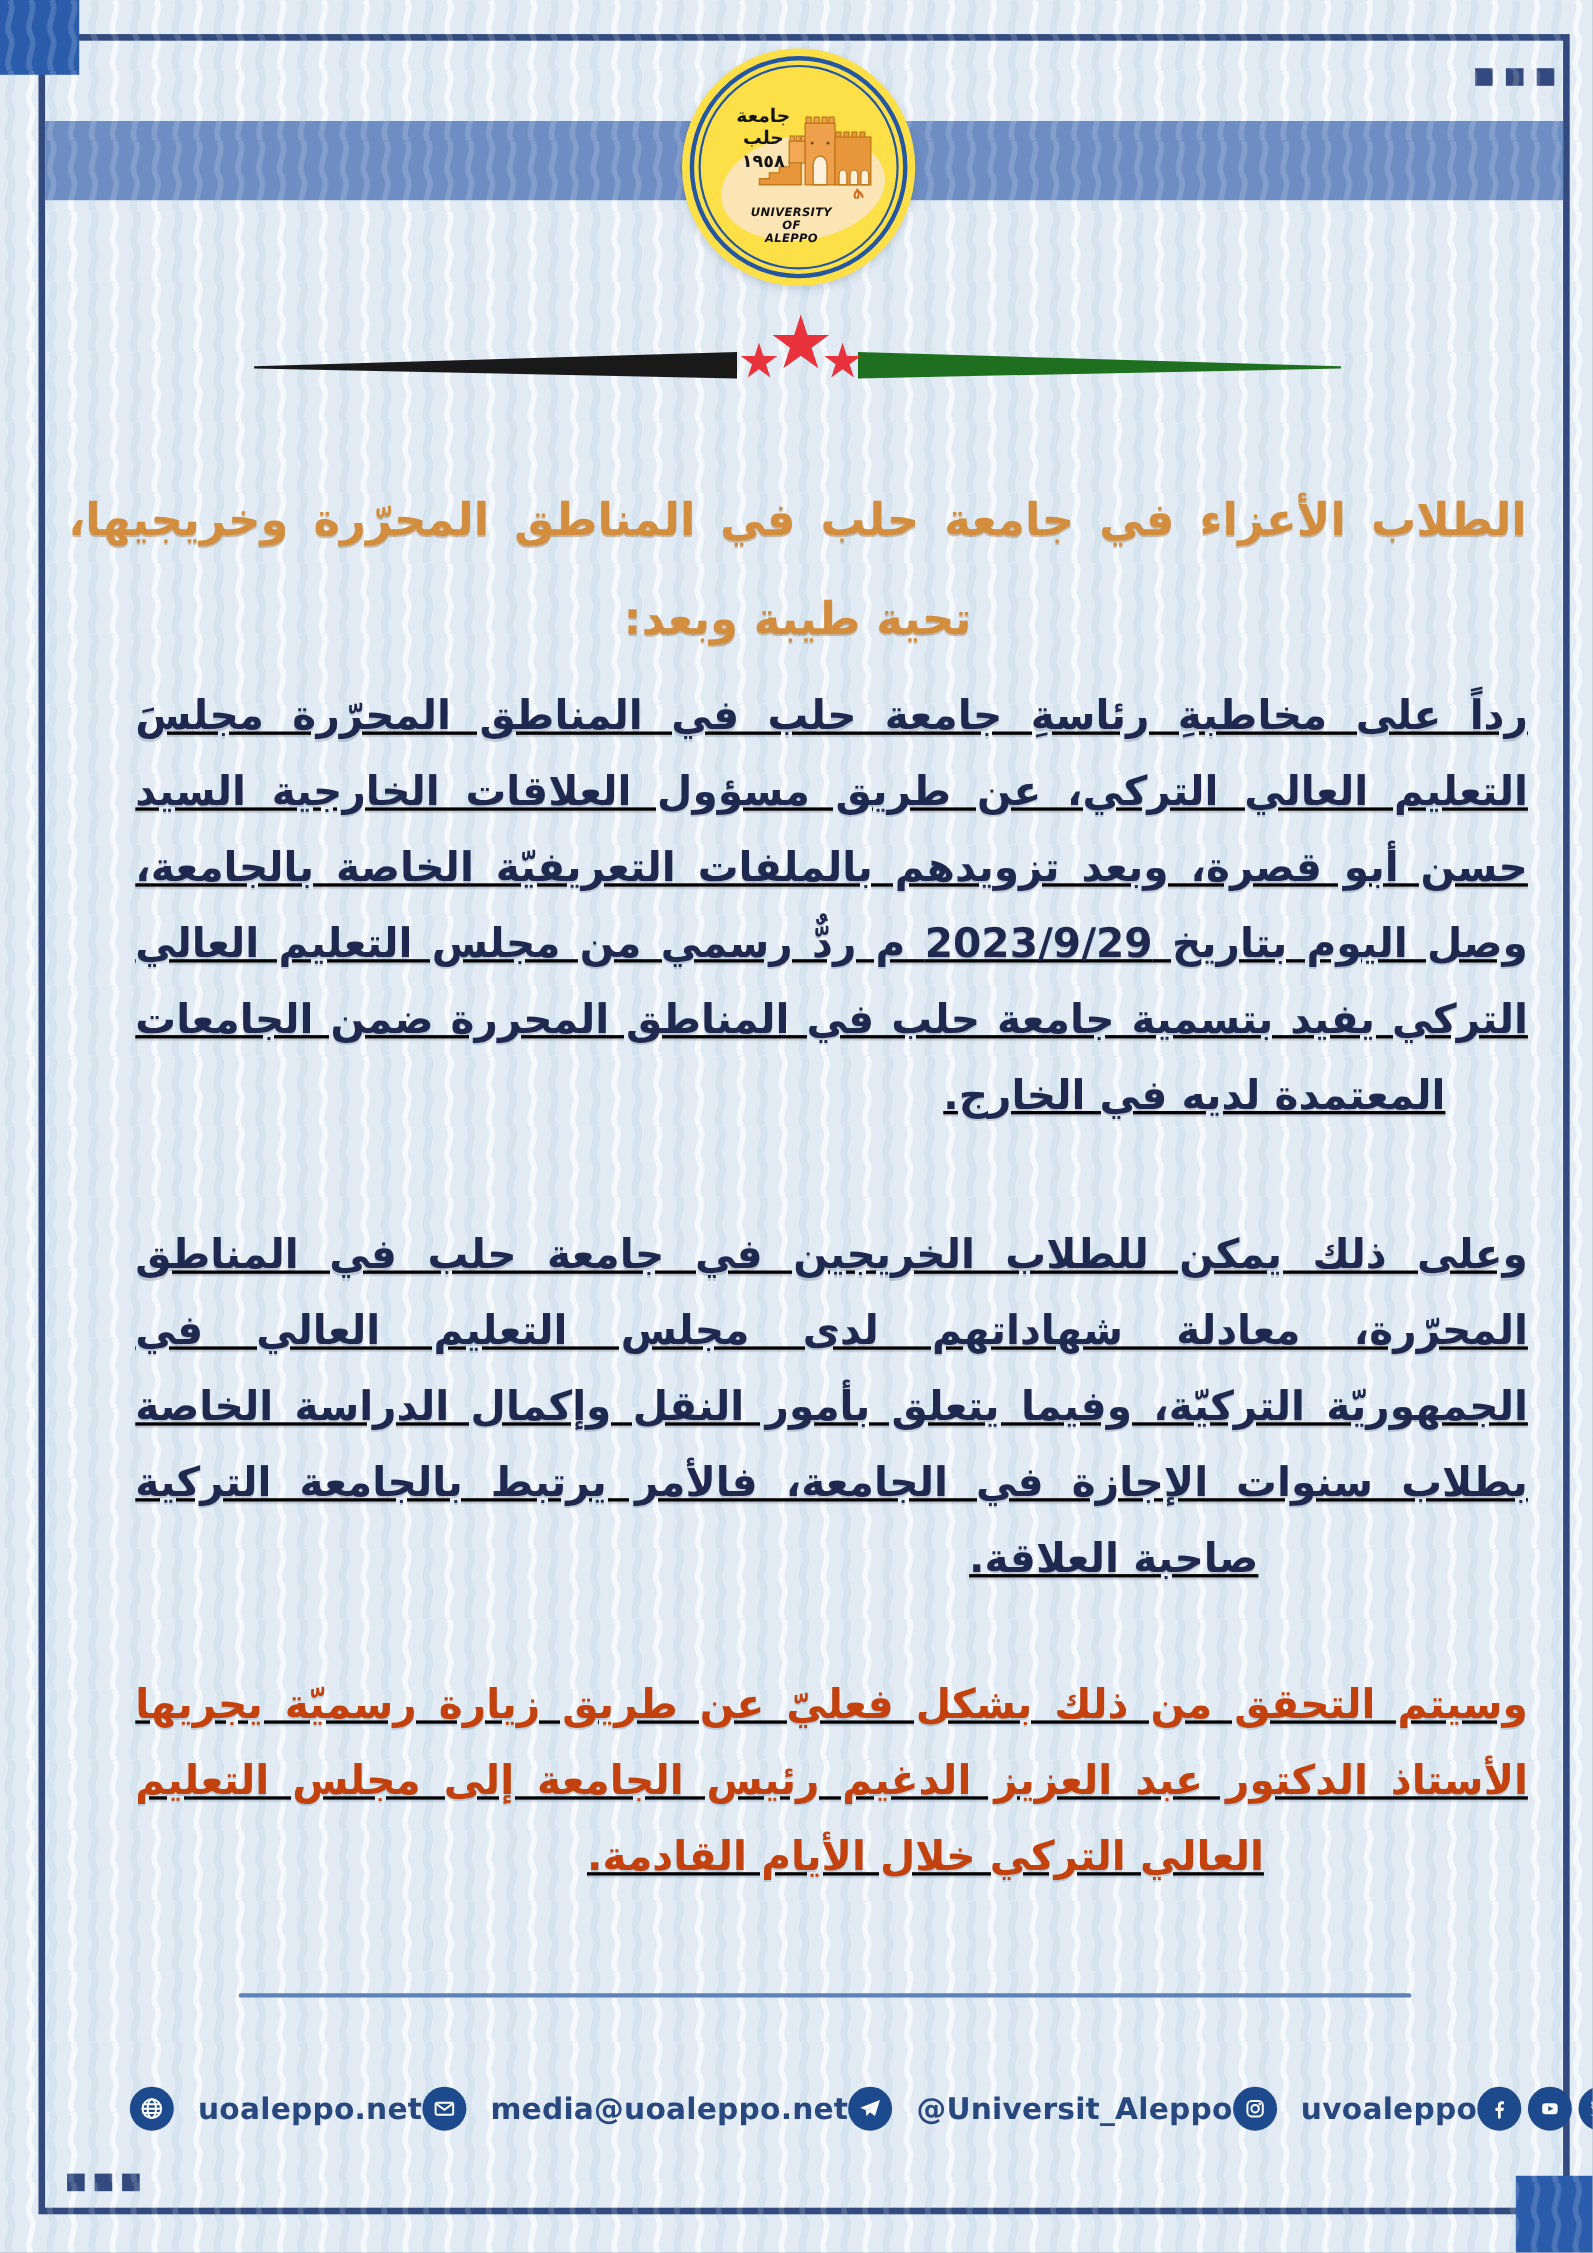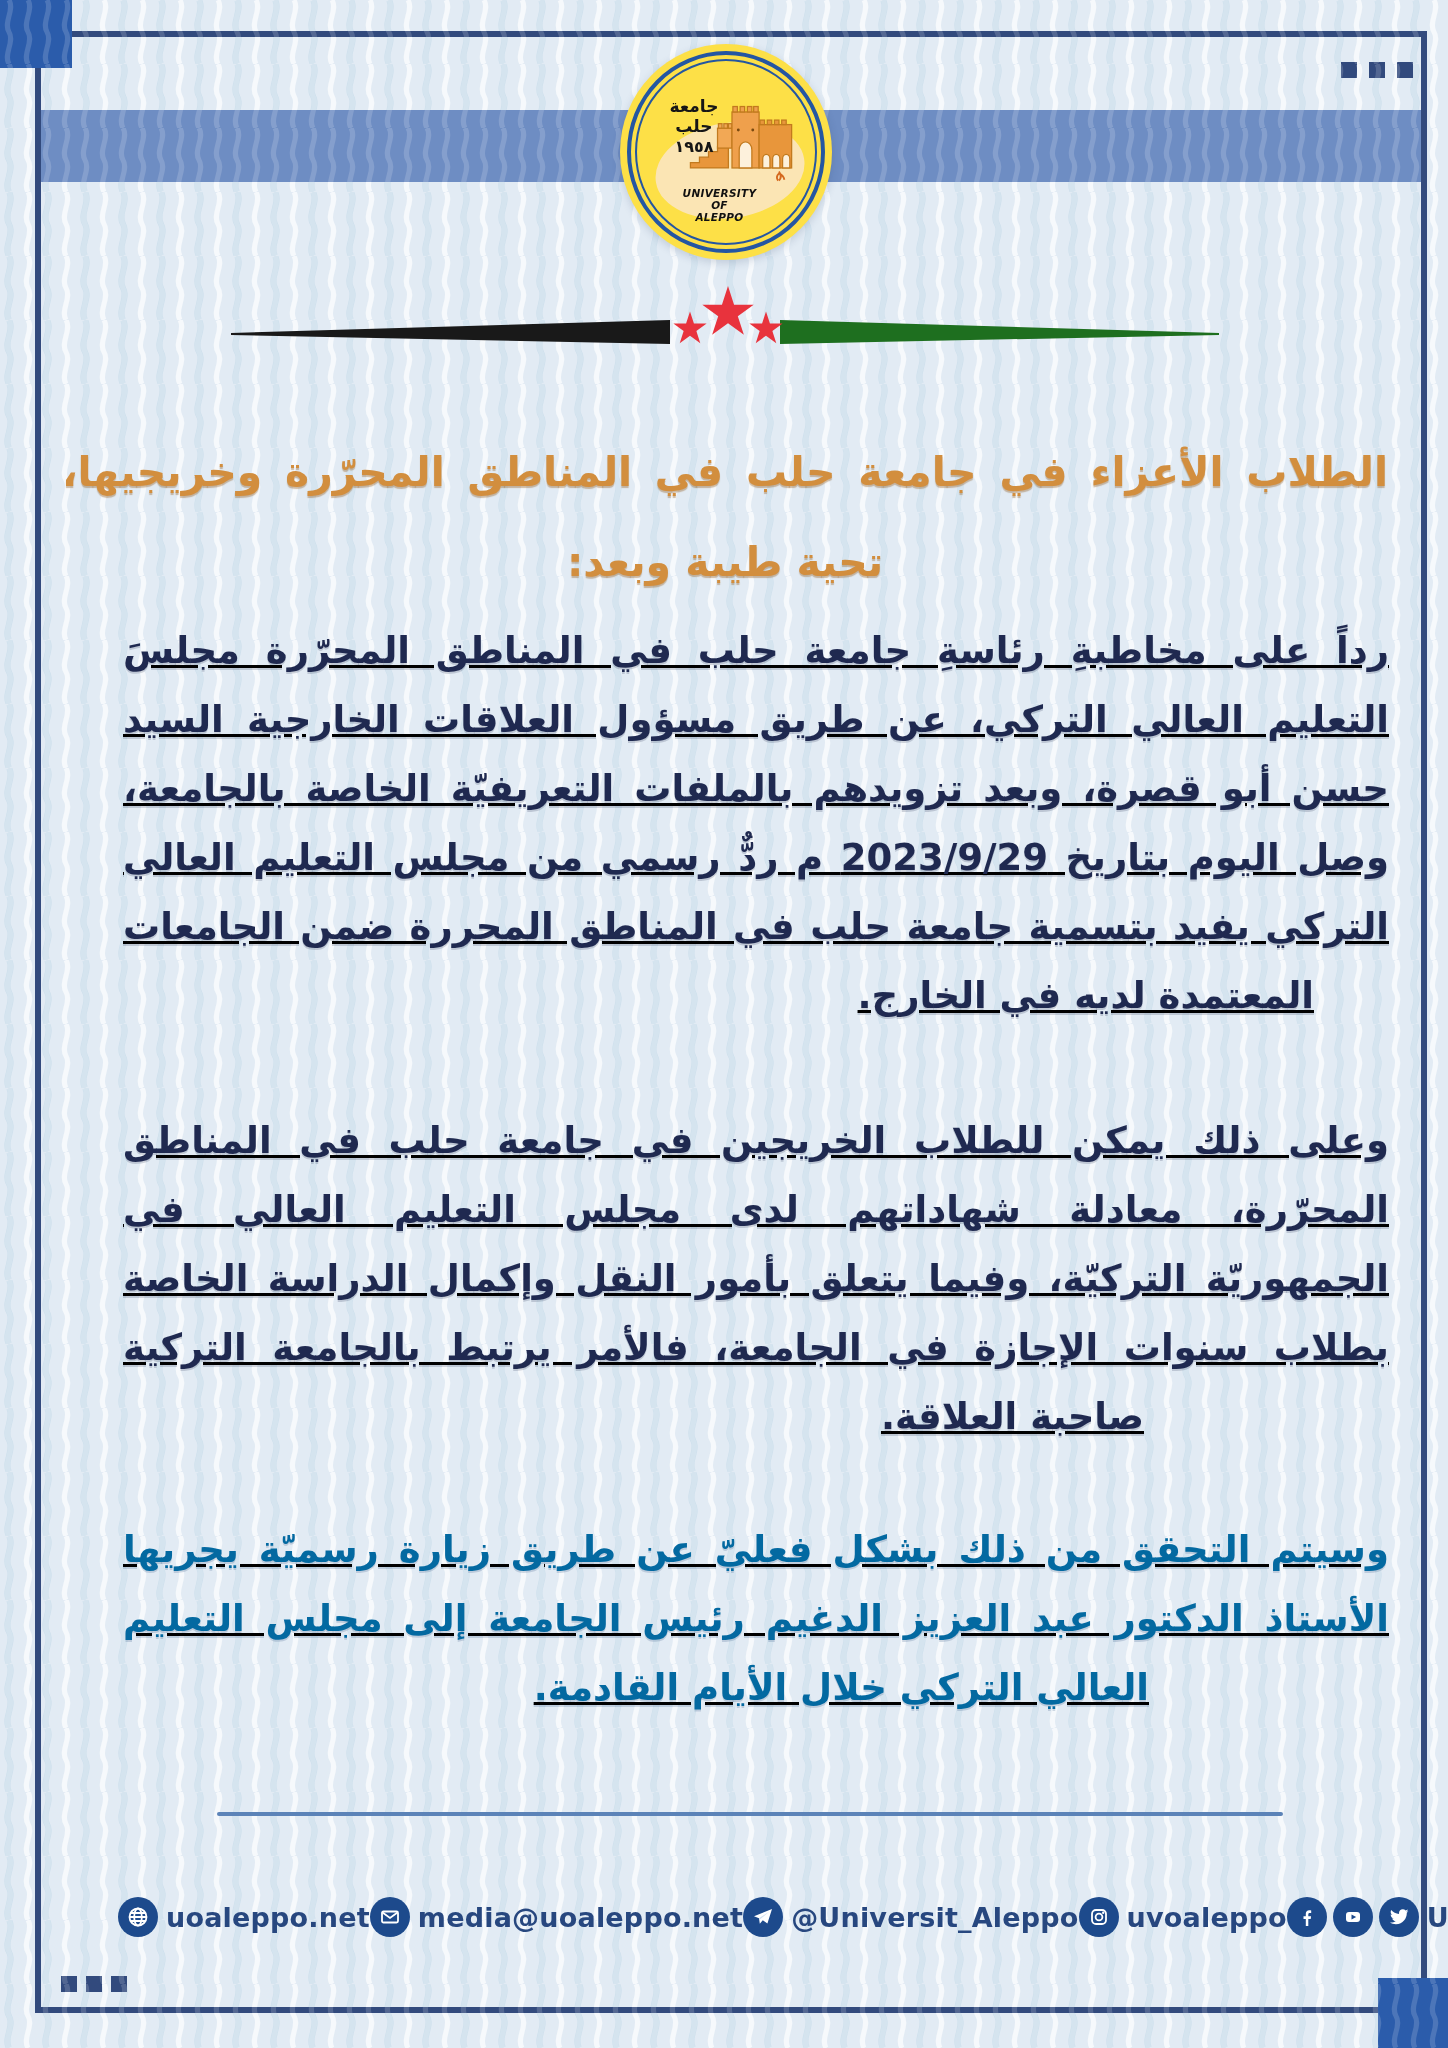--- a/index.html
+++ b/index.html
@@ -69,21 +69,21 @@
     text-align:justify;text-align-last:justify;
   }
   .heading .h2{font-size:41px;line-height:60px;margin-top:30px;text-align:center;}
 
   
   .body-text{
     position:absolute;left:123px;top:616px;width:1266px;z-index:3;
     direction:rtl;font-weight:bold;font-size:37px;text-decoration:underline;
   }
   .para{color:#1f2950;text-shadow:0 2px 0 rgba(23,34,64,.18);}
-  .para.highlight{color:#0369a1;text-shadow:0 2px 0 rgba(20,60,110,.18);}
+  .para.highlight{color:#c2410c;text-shadow:0 2px 0 rgba(20,60,110,.18);}
   .para .line{
     line-height:69px;height:69px;
     text-align:justify;text-align-last:justify;
     white-space:normal;
   }
   .para .line.final{text-align-last:right;}
   .para .line.f1{padding-left:0;padding-right:75px;}
   .para .line.f2{padding-right:245px;}
   .para .line.f3{padding-right:240px;}
   .para.p2{margin-top:76px;}
@@ -91,21 +91,21 @@
 
   
   .footer-rule{
     position:absolute;left:217px;top:1812px;width:1066px;height:4px;
     background:#5b83b8;border-radius:2px;z-index:3;
   }
   .footer{
     position:absolute;left:118px;top:1893px;width:1214px;height:48px;z-index:3;
     display:flex;align-items:center;justify-content:space-between;direction:ltr;
   }
-  .f-item{display:flex;align-items:center;gap:8px;}
+  .f-item{display:flex;align-items:center;gap:22px;}
   .f-label{color:#27477f;font-weight:bold;font-size:27px;letter-spacing:.2px;}
   .icirc{
     width:40px;height:40px;border-radius:50%;background:#1d4a8c;
     display:flex;align-items:center;justify-content:center;flex:0 0 auto;
   }
   .icirc svg{width:24px;height:24px;display:block;}
   .icgroup{display:flex;gap:6px;}
 </style>
 </head>
 <body>

